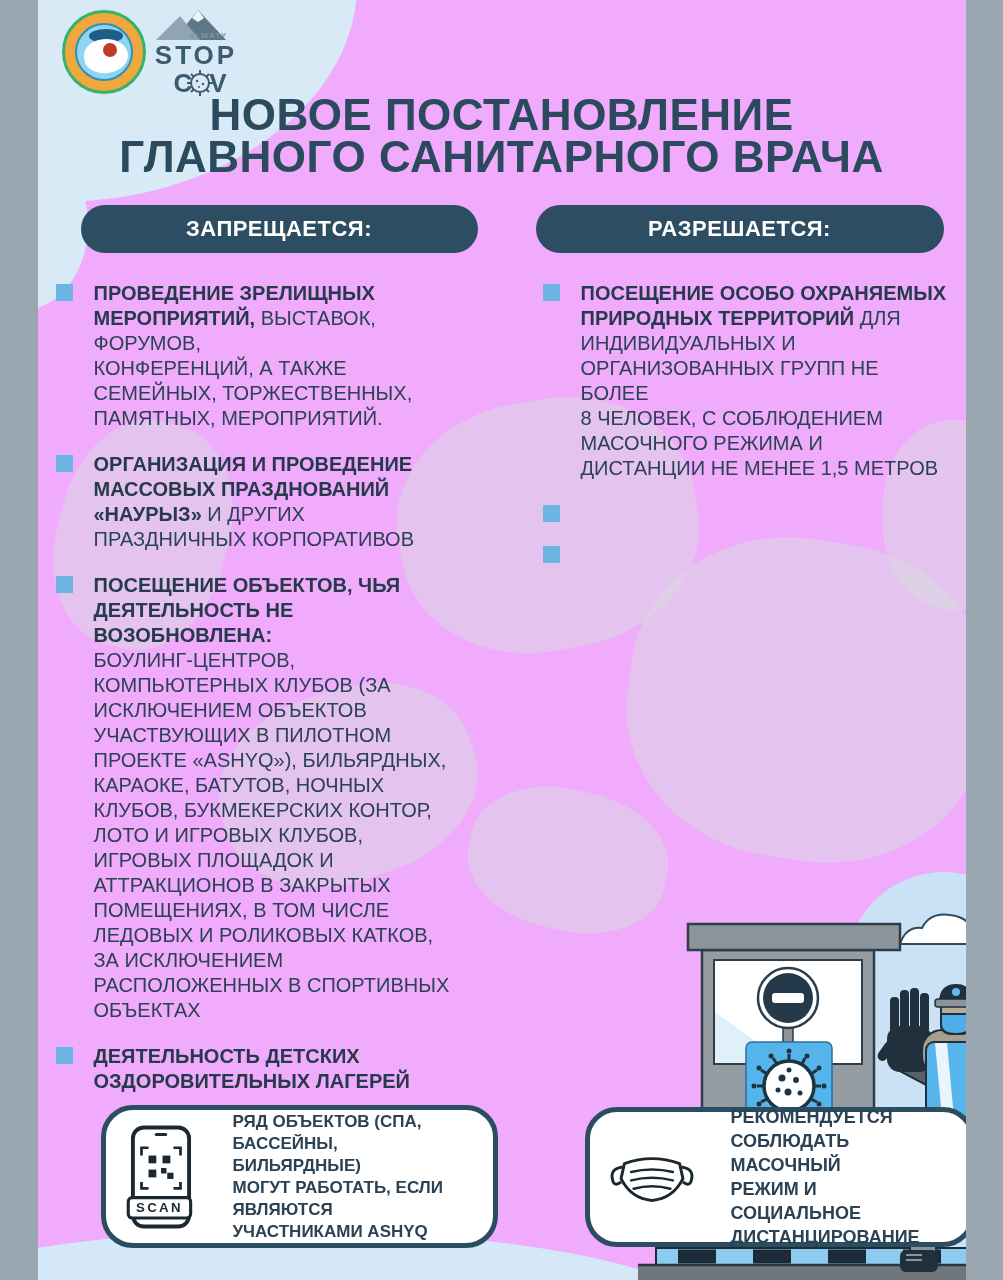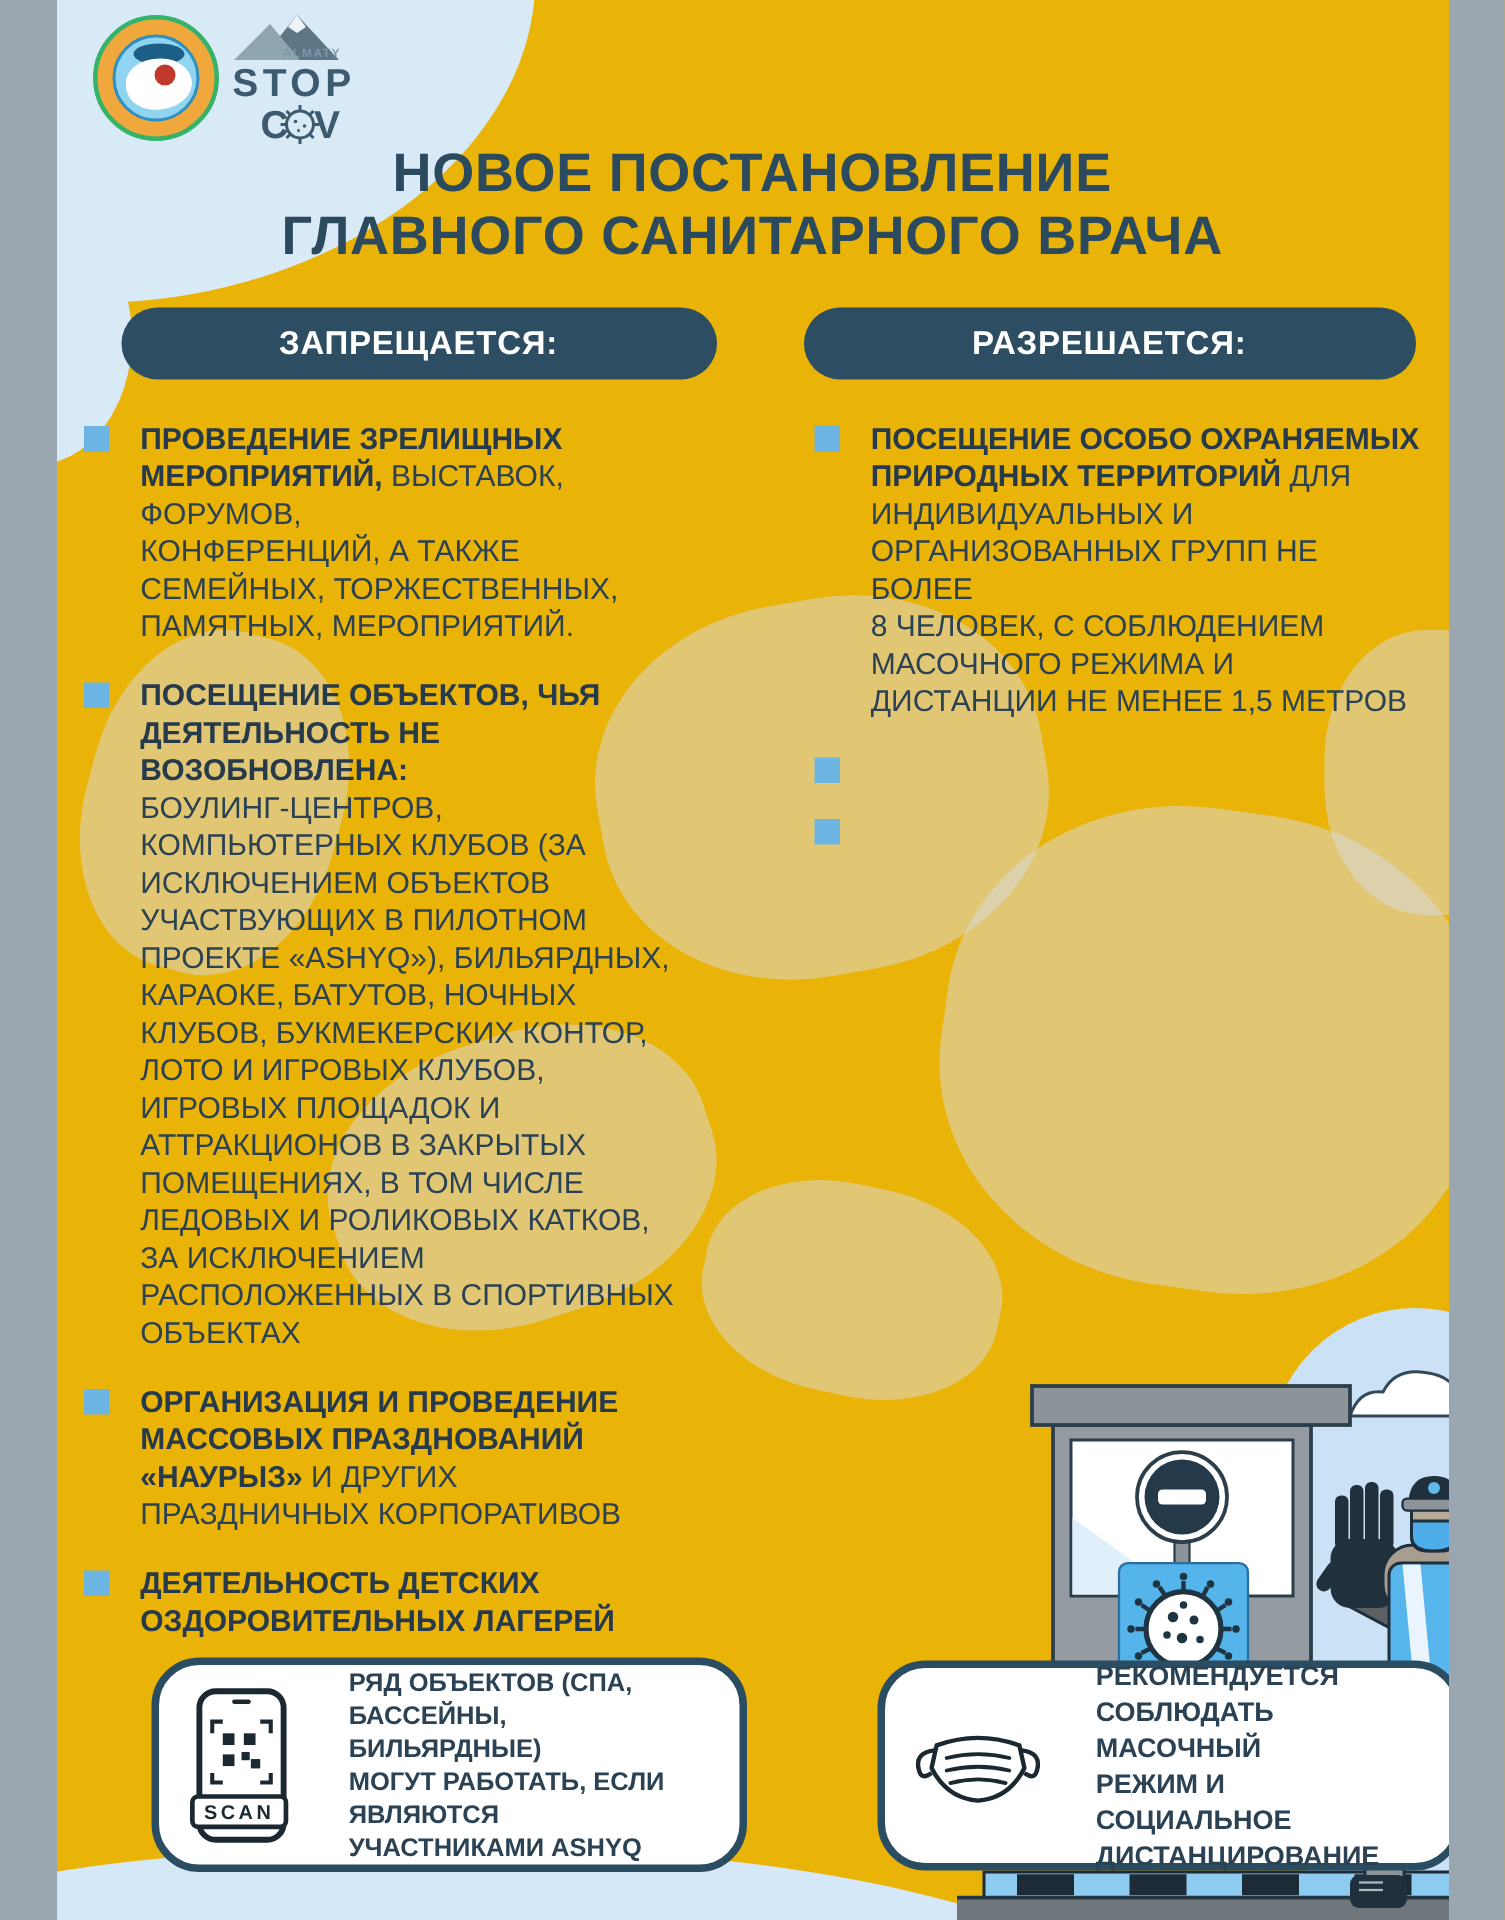--- a/index.html
+++ b/index.html
@@ -1,30 +1,30 @@
 <!DOCTYPE html>
 <html><head>
 <meta charset="utf-8">
 <style>
   html,body{margin:0;padding:0;background:#9aa7b0;}
-  .canvas{position:relative;width:928px;height:1280px;overflow:hidden;background:#eab308;
+  .canvas{position:relative;width:928px;height:1280px;overflow:hidden;background:#f0abfc;
           font-family:"Liberation Sans",sans-serif;color:#2b4254;margin:0 auto;}
   .blob{position:absolute;border-radius:50%;}
   .blob-tl{left:-220px;top:-190px;width:540px;height:390px;background:#d9eaf7;transform:rotate(-8deg);}
   .blob-l{left:-80px;top:140px;width:130px;height:170px;background:#d9eaf7;}
   .blob-bl{left:-200px;top:1230px;width:900px;height:210px;background:#d5e8f8;}
   .map{position:absolute;background:#d8dce0;opacity:.5;border-radius:45%;}
   .m1{left:20px;top:420px;width:170px;height:230px;transform:rotate(15deg);}
   .m2{left:360px;top:400px;width:300px;height:250px;transform:rotate(-10deg);}
   .m3{left:590px;top:540px;width:360px;height:320px;transform:rotate(8deg);}
   .m4{left:180px;top:690px;width:260px;height:190px;transform:rotate(-18deg);}
   .m5{left:845px;top:420px;width:150px;height:190px;}
   .m6{left:430px;top:790px;width:200px;height:140px;transform:rotate(12deg);}
 
-  .title{position:absolute;left:0;right:0;top:94px;text-align:center;font-size:36px;line-height:42px;
+  .title{position:absolute;left:0;right:0;top:94px;text-align:center;font-size:44px;line-height:42px;
          font-weight:800;color:#2b4a5e;letter-spacing:.5px;z-index:2;}
   .pill{position:absolute;top:205px;height:48px;background:#2d4e62;border-radius:25px;display:flex;
         align-items:center;justify-content:center;color:#fff;font-weight:800;font-size:22px;
         letter-spacing:.5px;z-index:2;}
   .pill-left{left:43px;width:397px;}
   .pill-right{left:498px;width:408px;}
 
   .col{position:absolute;top:281px;z-index:2;}
   .col-left{left:18px;width:452px;}
   .col-right{left:505px;width:478px;}
@@ -113,45 +113,45 @@
       <span class="bullet"></span>
       <p class="itext"><span class="b">ПРОВЕДЕНИЕ ЗРЕЛИЩНЫХ
 МЕРОПРИЯТИЙ,</span><span> ВЫСТАВОК,
 ФОРУМОВ,
 КОНФЕРЕНЦИЙ, А ТАКЖЕ
 СЕМЕЙНЫХ, ТОРЖЕСТВЕННЫХ,
 ПАМЯТНЫХ, МЕРОПРИЯТИЙ.</span></p>
     </div>
     <div class="item">
       <span class="bullet"></span>
+      <p class="itext"><span class="b">ОРГАНИЗАЦИЯ И ПРОВЕДЕНИЕ
+МАССОВЫХ ПРАЗДНОВАНИЙ
+«НАУРЫЗ»</span><span> И ДРУГИХ
+ПРАЗДНИЧНЫХ КОРПОРАТИВОВ</span></p>
+    </div>
+    <div class="item">
+      <span class="bullet"></span>
       <p class="itext"><span class="b">ПОСЕЩЕНИЕ ОБЪЕКТОВ, ЧЬЯ
 ДЕЯТЕЛЬНОСТЬ НЕ
 ВОЗОБНОВЛЕНА:</span><span>
 БОУЛИНГ-ЦЕНТРОВ,
 КОМПЬЮТЕРНЫХ КЛУБОВ (ЗА
 ИСКЛЮЧЕНИЕМ ОБЪЕКТОВ
 УЧАСТВУЮЩИХ В ПИЛОТНОМ
 ПРОЕКТЕ «ASHYQ»), БИЛЬЯРДНЫХ,
 КАРАОКЕ, БАТУТОВ, НОЧНЫХ
 КЛУБОВ, БУКМЕКЕРСКИХ КОНТОР,
 ЛОТО И ИГРОВЫХ КЛУБОВ,
 ИГРОВЫХ ПЛОЩАДОК И
 АТТРАКЦИОНОВ В ЗАКРЫТЫХ
 ПОМЕЩЕНИЯХ, В ТОМ ЧИСЛЕ
 ЛЕДОВЫХ И РОЛИКОВЫХ КАТКОВ,
 ЗА ИСКЛЮЧЕНИЕМ
 РАСПОЛОЖЕННЫХ В СПОРТИВНЫХ
 ОБЪЕКТАХ</span></p>
-    </div>
-    <div class="item">
-      <span class="bullet"></span>
-      <p class="itext"><span class="b">ОРГАНИЗАЦИЯ И ПРОВЕДЕНИЕ
-МАССОВЫХ ПРАЗДНОВАНИЙ
-«НАУРЫЗ»</span><span> И ДРУГИХ
-ПРАЗДНИЧНЫХ КОРПОРАТИВОВ</span></p>
     </div>
     <div class="item">
       <span class="bullet"></span>
       <p class="itext"><span class="b">ДЕЯТЕЛЬНОСТЬ ДЕТСКИХ
 ОЗДОРОВИТЕЛЬНЫХ ЛАГЕРЕЙ</span><span></span></p>
     </div>
   </div>
 
   <div class="col col-right">
     <div class="item">

